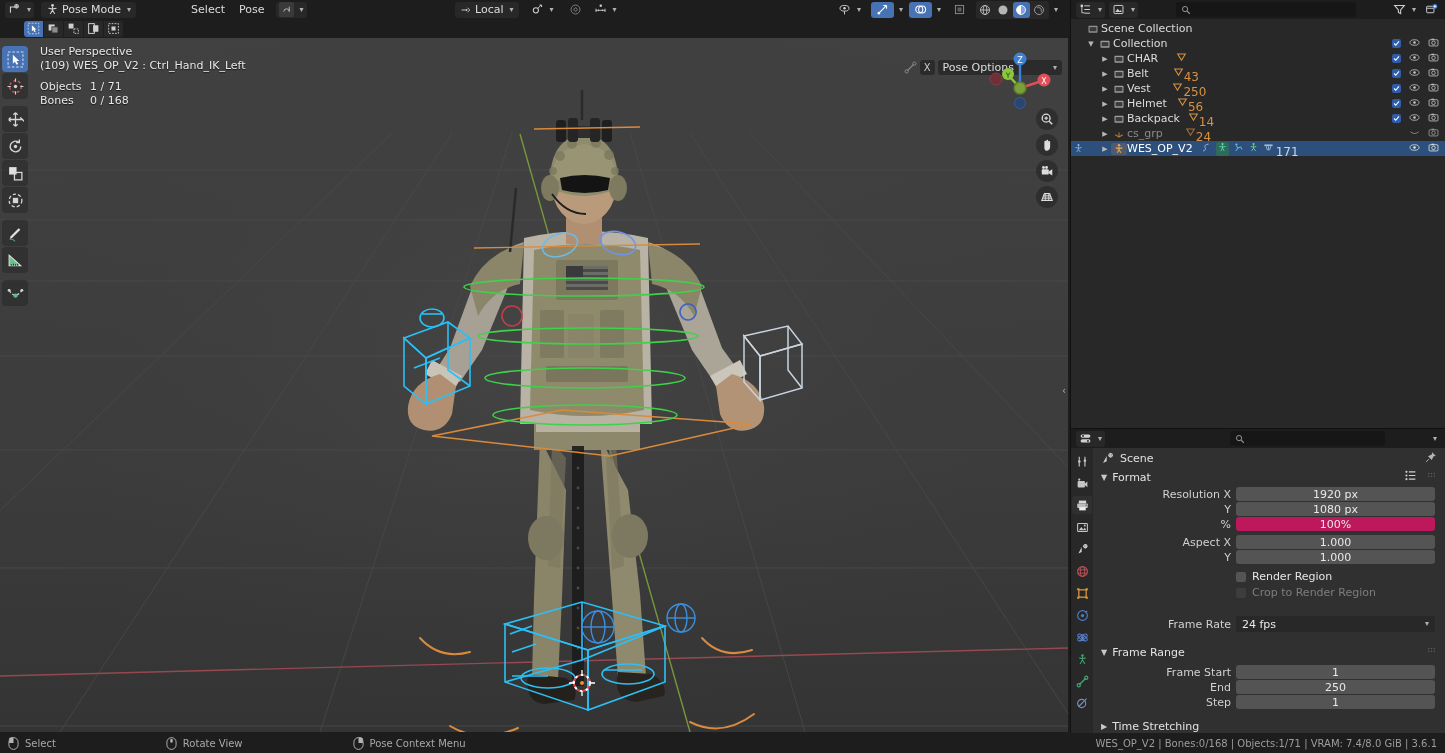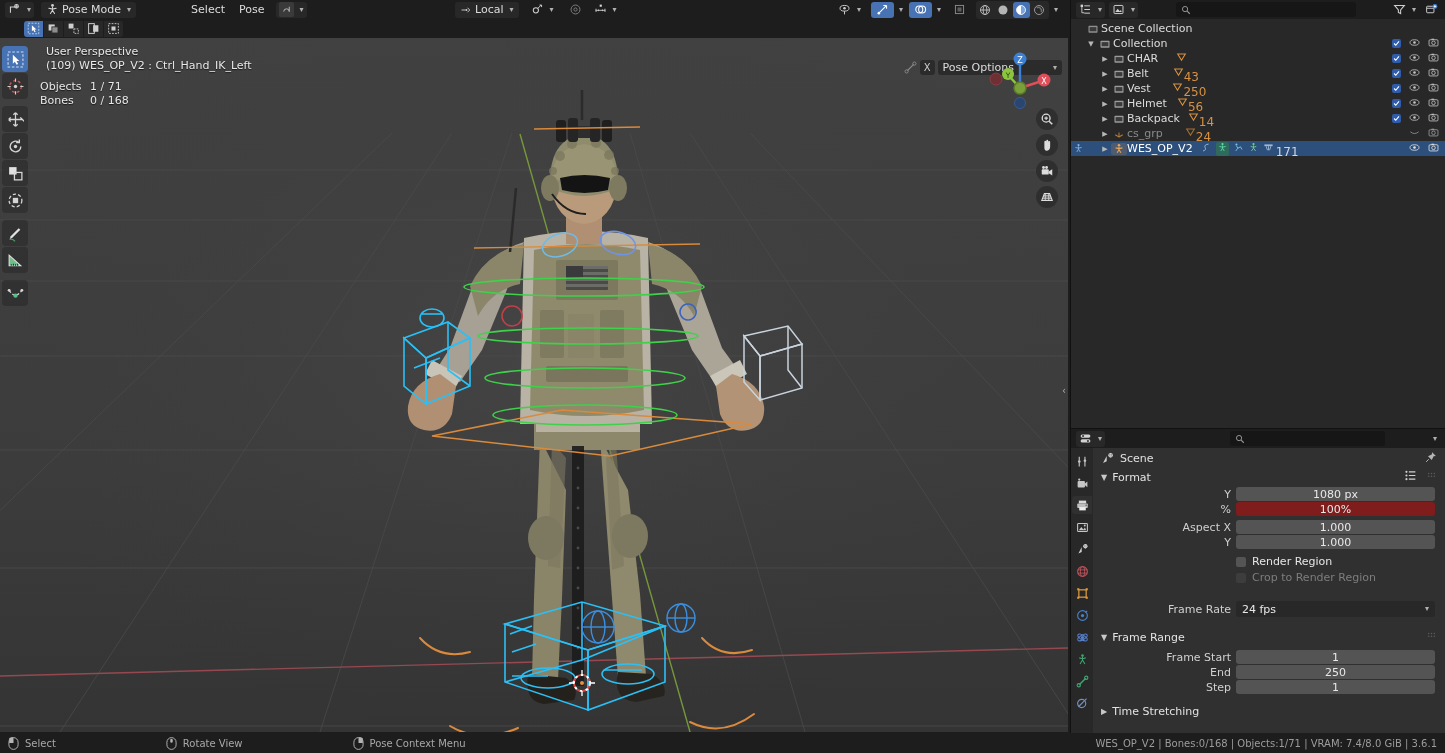--- a/index.html
+++ b/index.html
@@ -47,21 +47,21 @@
   .tgl-group { display: flex; border-radius: 3px; overflow: hidden; gap: 1px; }
 
   
   .viewport {
     position: absolute; left: 0; top: 38px; width: 1068px; height: 694px;
     background: #3d3d3d; overflow: hidden;
   }
   .vp-grid { position: absolute; inset: 0; }
 
   .vp-overlay-text {
-    position: absolute; left: 46px; top: 7px; font-size: 11px; color: #e8e8e8;
+    position: absolute; left: 40px; top: 7px; font-size: 11px; color: #e8e8e8;
     text-shadow: 0 1px 1px rgba(0,0,0,.65); line-height: 14px; pointer-events: none;
   }
   .vp-stats { position: absolute; left: 40px; top: 42px; font-size: 11px;
     color: #e8e8e8; text-shadow: 0 1px 1px rgba(0,0,0,.65); line-height: 14px; }
   .vp-stats div { display: flex; }
   .vp-stats .k { width: 50px; }
 
   
   .toolbar {
     position: absolute; left: 2px; top: 8px; width: 26px;
@@ -137,21 +137,21 @@
   .panel-head { display:flex; align-items:center; height: 18px; padding: 0 8px; gap:5px;
     font-size: 11px; color: #e2e2e2; position: relative; }
   .tri { font-size: 8px; color: #c8c8c8; display:inline-block; }
   .prop-row { display: flex; align-items: center; height: 14px; margin: 1px 10px 0 6px; gap: 5px; }
   .prop-label { width: 132px; text-align: right; font-size: 11px; color: #d0d0d0; }
   .prop-val {
     flex: 1; height: 14px; background: #545454; border-radius: 3px;
     display: flex; align-items: center; justify-content: center;
     font-size: 11px; color: #e8e8e8;
   }
-  .prop-val.accent { background: #7f1d1d; }
+  .prop-val.accent { background: #be185d; }
   .prop-val.dropdown { background: #282828; justify-content: flex-start; padding: 0 6px; position: relative; }
   .prop-val.dropdown .chev { position: absolute; right: 6px; }
   .prop-check { display:flex; align-items:center; gap:6px; margin: 3px 10px 0 143px; font-size: 11px; }
   .prop-check.disabled { color: #7d7d7d; text-align: center; }
   .cbox { width: 10px; height: 10px; background: #545454; border-radius: 2px; }
   .cbox.disabled { background: #3d3d3d; }
 
   
   .statusbar {
     position: absolute; left: 0; bottom: 0; width: 1445px; height: 20px;
@@ -1174,20 +1174,24 @@
                 <circle cx="12" cy="5" r="1"></circle>
                 <circle cx="4" cy="9" r="1"></circle>
                 <circle cx="8" cy="9" r="1"></circle>
                 <circle cx="12" cy="9" r="1"></circle>
               </g>
             </svg>
         </span>
       </div>
 
       <div class="prop-row">
+        <span class="prop-label">Resolution X</span>
+        <span class="prop-val">1920 px</span>
+      </div>
+      <div class="prop-row">
         <span class="prop-label">Y</span>
         <span class="prop-val">1080 px</span>
       </div>
       <div class="prop-row">
         <span class="prop-label">%</span>
         <span class="prop-val accent">100%</span>
       </div>
       <div class="prop-row" style="margin-top:4px;">
         <span class="prop-label">Aspect X</span>
         <span class="prop-val">1.000</span>

